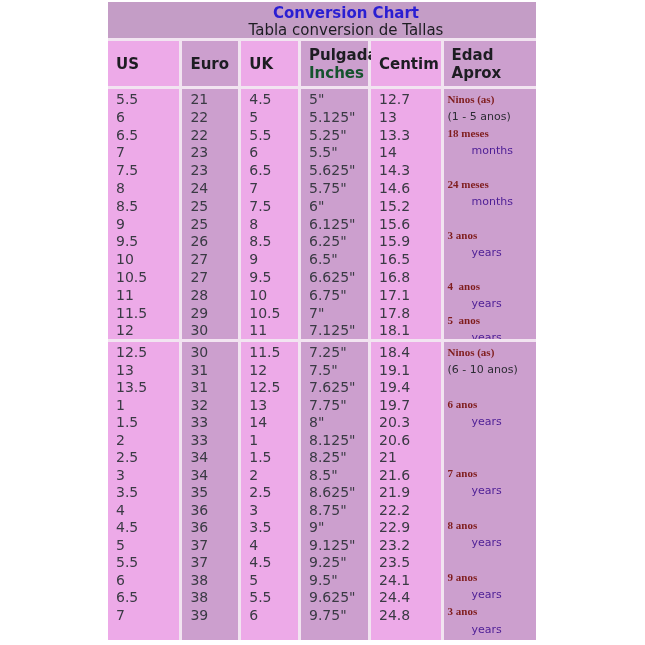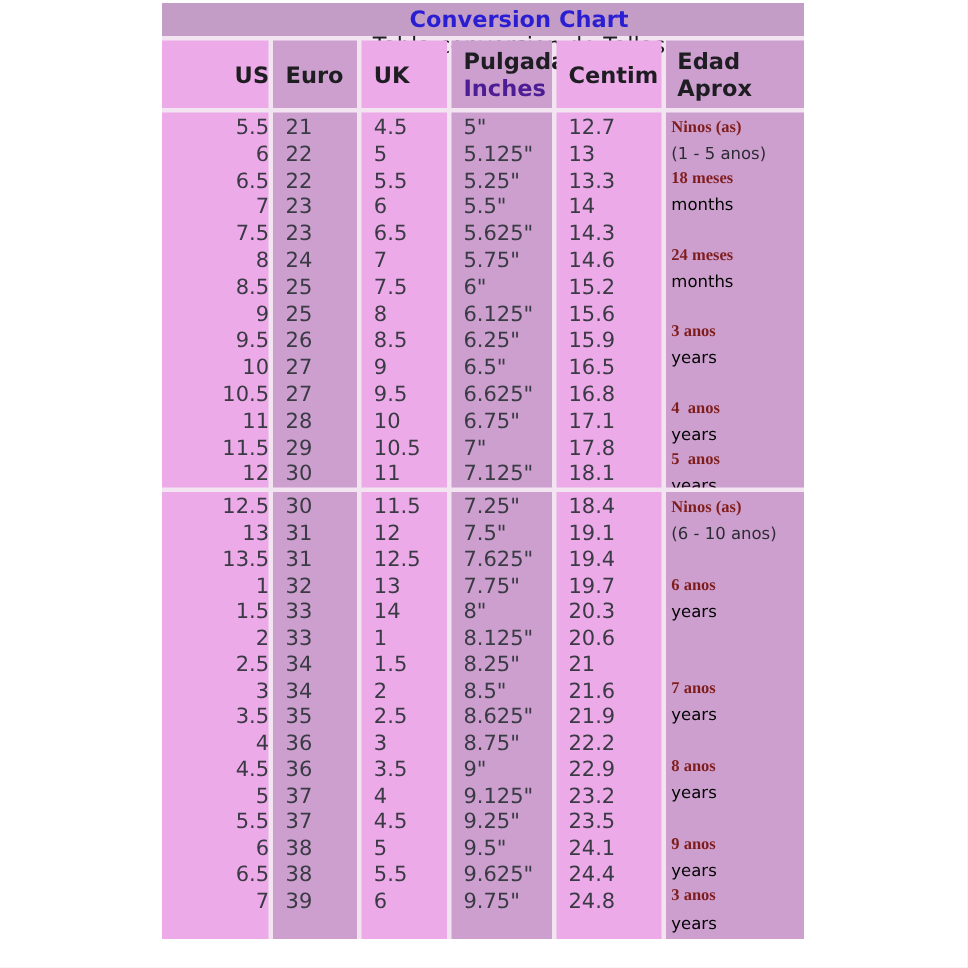--- a/index.html
+++ b/index.html
@@ -6,50 +6,50 @@
   body{
     width:645px;height:645px;overflow:hidden;background:#ffffff;
     font-family:"DejaVu Sans","Liberation Sans",sans-serif;
     position:relative;
   }
   .conv-table{
     position:absolute;left:108px;top:2px;width:428px;
     background:#f2e4f1;
   }
   .title-band{
-    height:22px;background:#c49dc6;text-align:center;
+    height:36px;background:#c49dc6;text-align:center;
     padding-top:3px;box-sizing:border-box;margin-bottom:3px;padding-left:48px;
   }
   .title-band .t1{font-weight:bold;font-size:15px;color:#2a1ed2;line-height:17px;}
   .title-band .t2{font-weight:normal;font-size:15px;color:#1d1d22;line-height:17px;}
   .cols{display:flex;gap:3px;}
   .col{display:flex;flex-direction:column;gap:3px;}
-  .w-us{width:78px;text-align:right;} .w-euro{width:61px;} .w-uk{width:62px;}
+  .w-us{width:78px;} .w-euro{width:61px;} .w-uk{width:62px;}
   .w-pulgada{width:67px;} .w-centim{width:76px;} .w-edad{width:101px;}
   .light{background:#edaae8;}
   .dark{background:#cc9fce;}
   .hdr{
     height:45px;box-sizing:border-box;padding-left:8px;
     display:flex;flex-direction:column;justify-content:center;
     font-weight:bold;font-size:15px;color:#1d1d22;line-height:18px;
   }
-  .hdr .blue{color:#4c1d95;}
+  .hdr .blue{color:#14532d;}
   .cell{box-sizing:border-box;padding:2px 0 0 8px;overflow:hidden;}
   .cell.b1{height:250px;}
   .cell.b2{height:298px;}
   .w-edad .cell{padding-left:4px;}
   .dline{font-size:14px;color:#3a3a44;white-space:pre;}
   .b1 .dline{line-height:17.8px;}
   .b2 .dline{line-height:17.5px;}
   .eline{font-size:11px;white-space:pre;}
   .b1 .eline{line-height:17px;}
   .b2 .eline{line-height:17.3px;}
   .eline.b{font-weight:bold;font-size:11px;color:#7f1d1d;font-family:Liberation Serif, serif;}
   .eline.r{color:#2c2c34;}
-  .eline.u{color:#000000;}
+  .eline.u{color:#4c1d95;margin-left:24px;}
 </style>
 </head>
 <body>
 
 <div class="conv-table">
 
   <div class="title-band">
     <div class="t1">Conversion Chart</div>
     <div class="t2">Tabla conversion de Tallas</div>
   </div>

